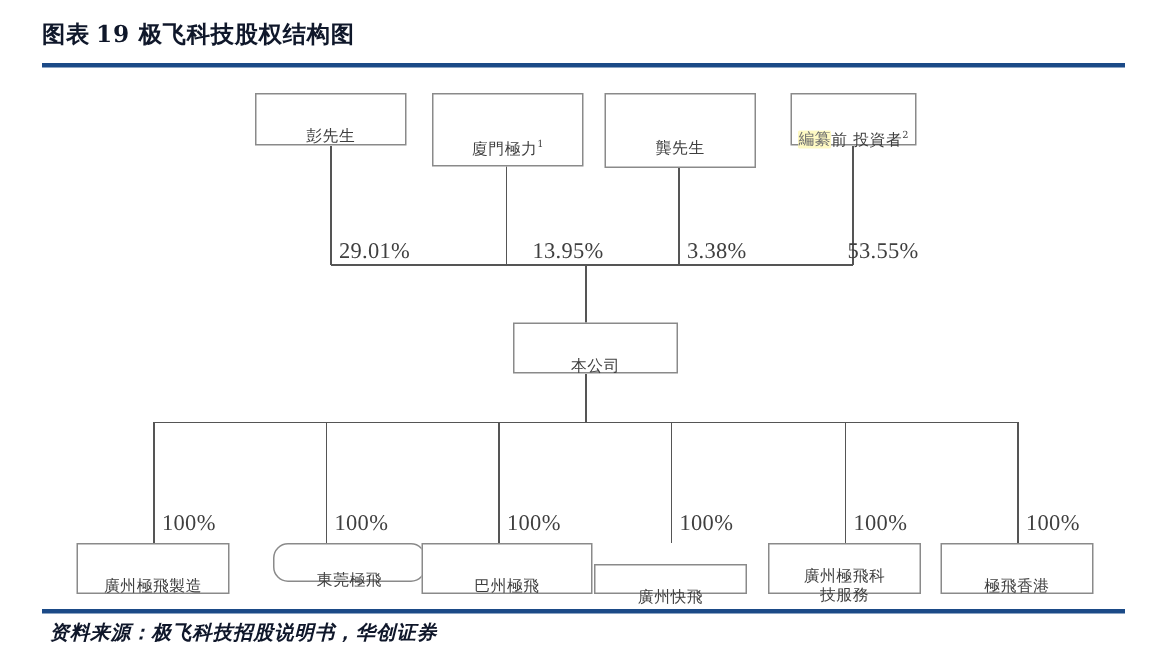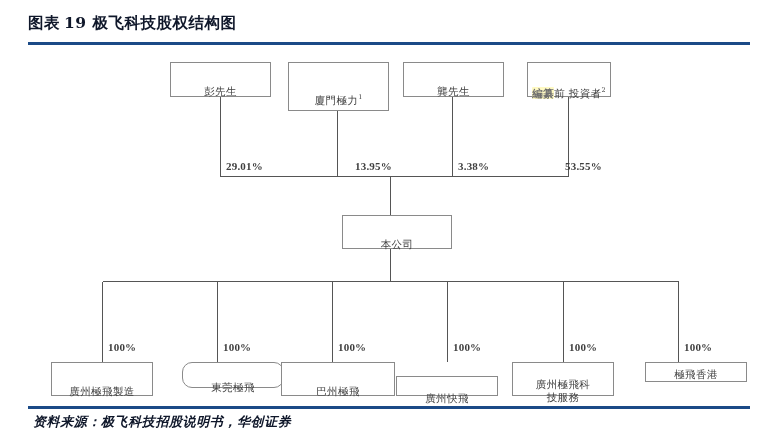--- a/index.html
+++ b/index.html
@@ -97,39 +97,38 @@
   .node-label {
     font-family: "DejaVu Serif", "Liberation Serif", serif;
     font-size: 10.5px;
     line-height: 13px;
     color: #3f3f3f;
     letter-spacing: 0.4px;
     white-space: pre-line;
     margin-top: 24px;
   }
   .node-label .redacted {
-    font-weight: bold;
+    font-weight: normal;
     background: #fef9c3;
     color: #6f6f6f;
     border-radius: 1px;
   }
   .node-label sup {
     font-size: 6.5px;
     vertical-align: super;
     letter-spacing: 0;
   }
 
   .edge-label {
     position: absolute;
     font-family: "Liberation Serif", "DejaVu Serif", serif;
-    font-size: 11px;
+    font-size: 15px;
     color: #3f3f3f;
     letter-spacing: 0.2px;
     white-space: nowrap;
-    font-weight: bold;
   }
 </style>
 </head>
 <body>
 
 <div id="figure-header">
   <div id="figure-title">
     <span>图表</span><span class="tnum">19</span><span>极飞科技股权结构图</span>
   </div>
 </div>
@@ -163,21 +162,21 @@
   </svg>
 
   <div class="node" style="left:170px; top:62px; width:101px; height:35px;">
     <span class="node-label">彭先生</span>
   </div>
 
   <div class="node" style="left:288px; top:62px; width:101px; height:49px;">
     <span class="node-label"><span>廈門極力</span><sup>1</sup></span>
   </div>
 
-  <div class="node" style="left:403px; top:62px; width:101px; height:35px;">
+  <div class="node" style="left:403px; top:62px; width:101px; height:50px;">
     <span class="node-label">龔先生</span>
   </div>
 
   <div class="node" style="left:527px; top:62px; width:84px; height:35px;">
     <span class="node-label" style="white-space:normal; line-height:12px;"><span class="redacted">編纂</span><span>前
 投資者</span><sup>2</sup></span>
   </div>
 
   <div class="edge-label" style="left:226px; top:160px;">29.01%</div>
   <div class="edge-label" style="left:355px; top:160px;">13.95%</div>
@@ -204,20 +203,20 @@
   <div class="node" style="left:281px; top:362px; width:114px; height:34px;">
     <span class="node-label">巴州極飛</span>
   </div>
   <div class="node" style="left:396px; top:376px; width:102px; height:20px;">
     <span class="node-label">廣州快飛</span>
   </div>
   <div class="node" style="left:512px; top:362px; width:102px; height:34px;">
     <span class="node-label">廣州極飛科
 技服務</span>
   </div>
-  <div class="node" style="left:645px; top:362px; width:102px; height:20px;align-items:flex-end;">
+  <div class="node" style="left:627px; top:362px; width:102px; height:34px;">
     <span class="node-label">極飛香港</span>
   </div>
 
 </div>
 
 <div class="rule-bottom"></div>
 <div id="figure-source">资料来源：极飞科技招股说明书，华创证券</div>
 
 </body></html>

